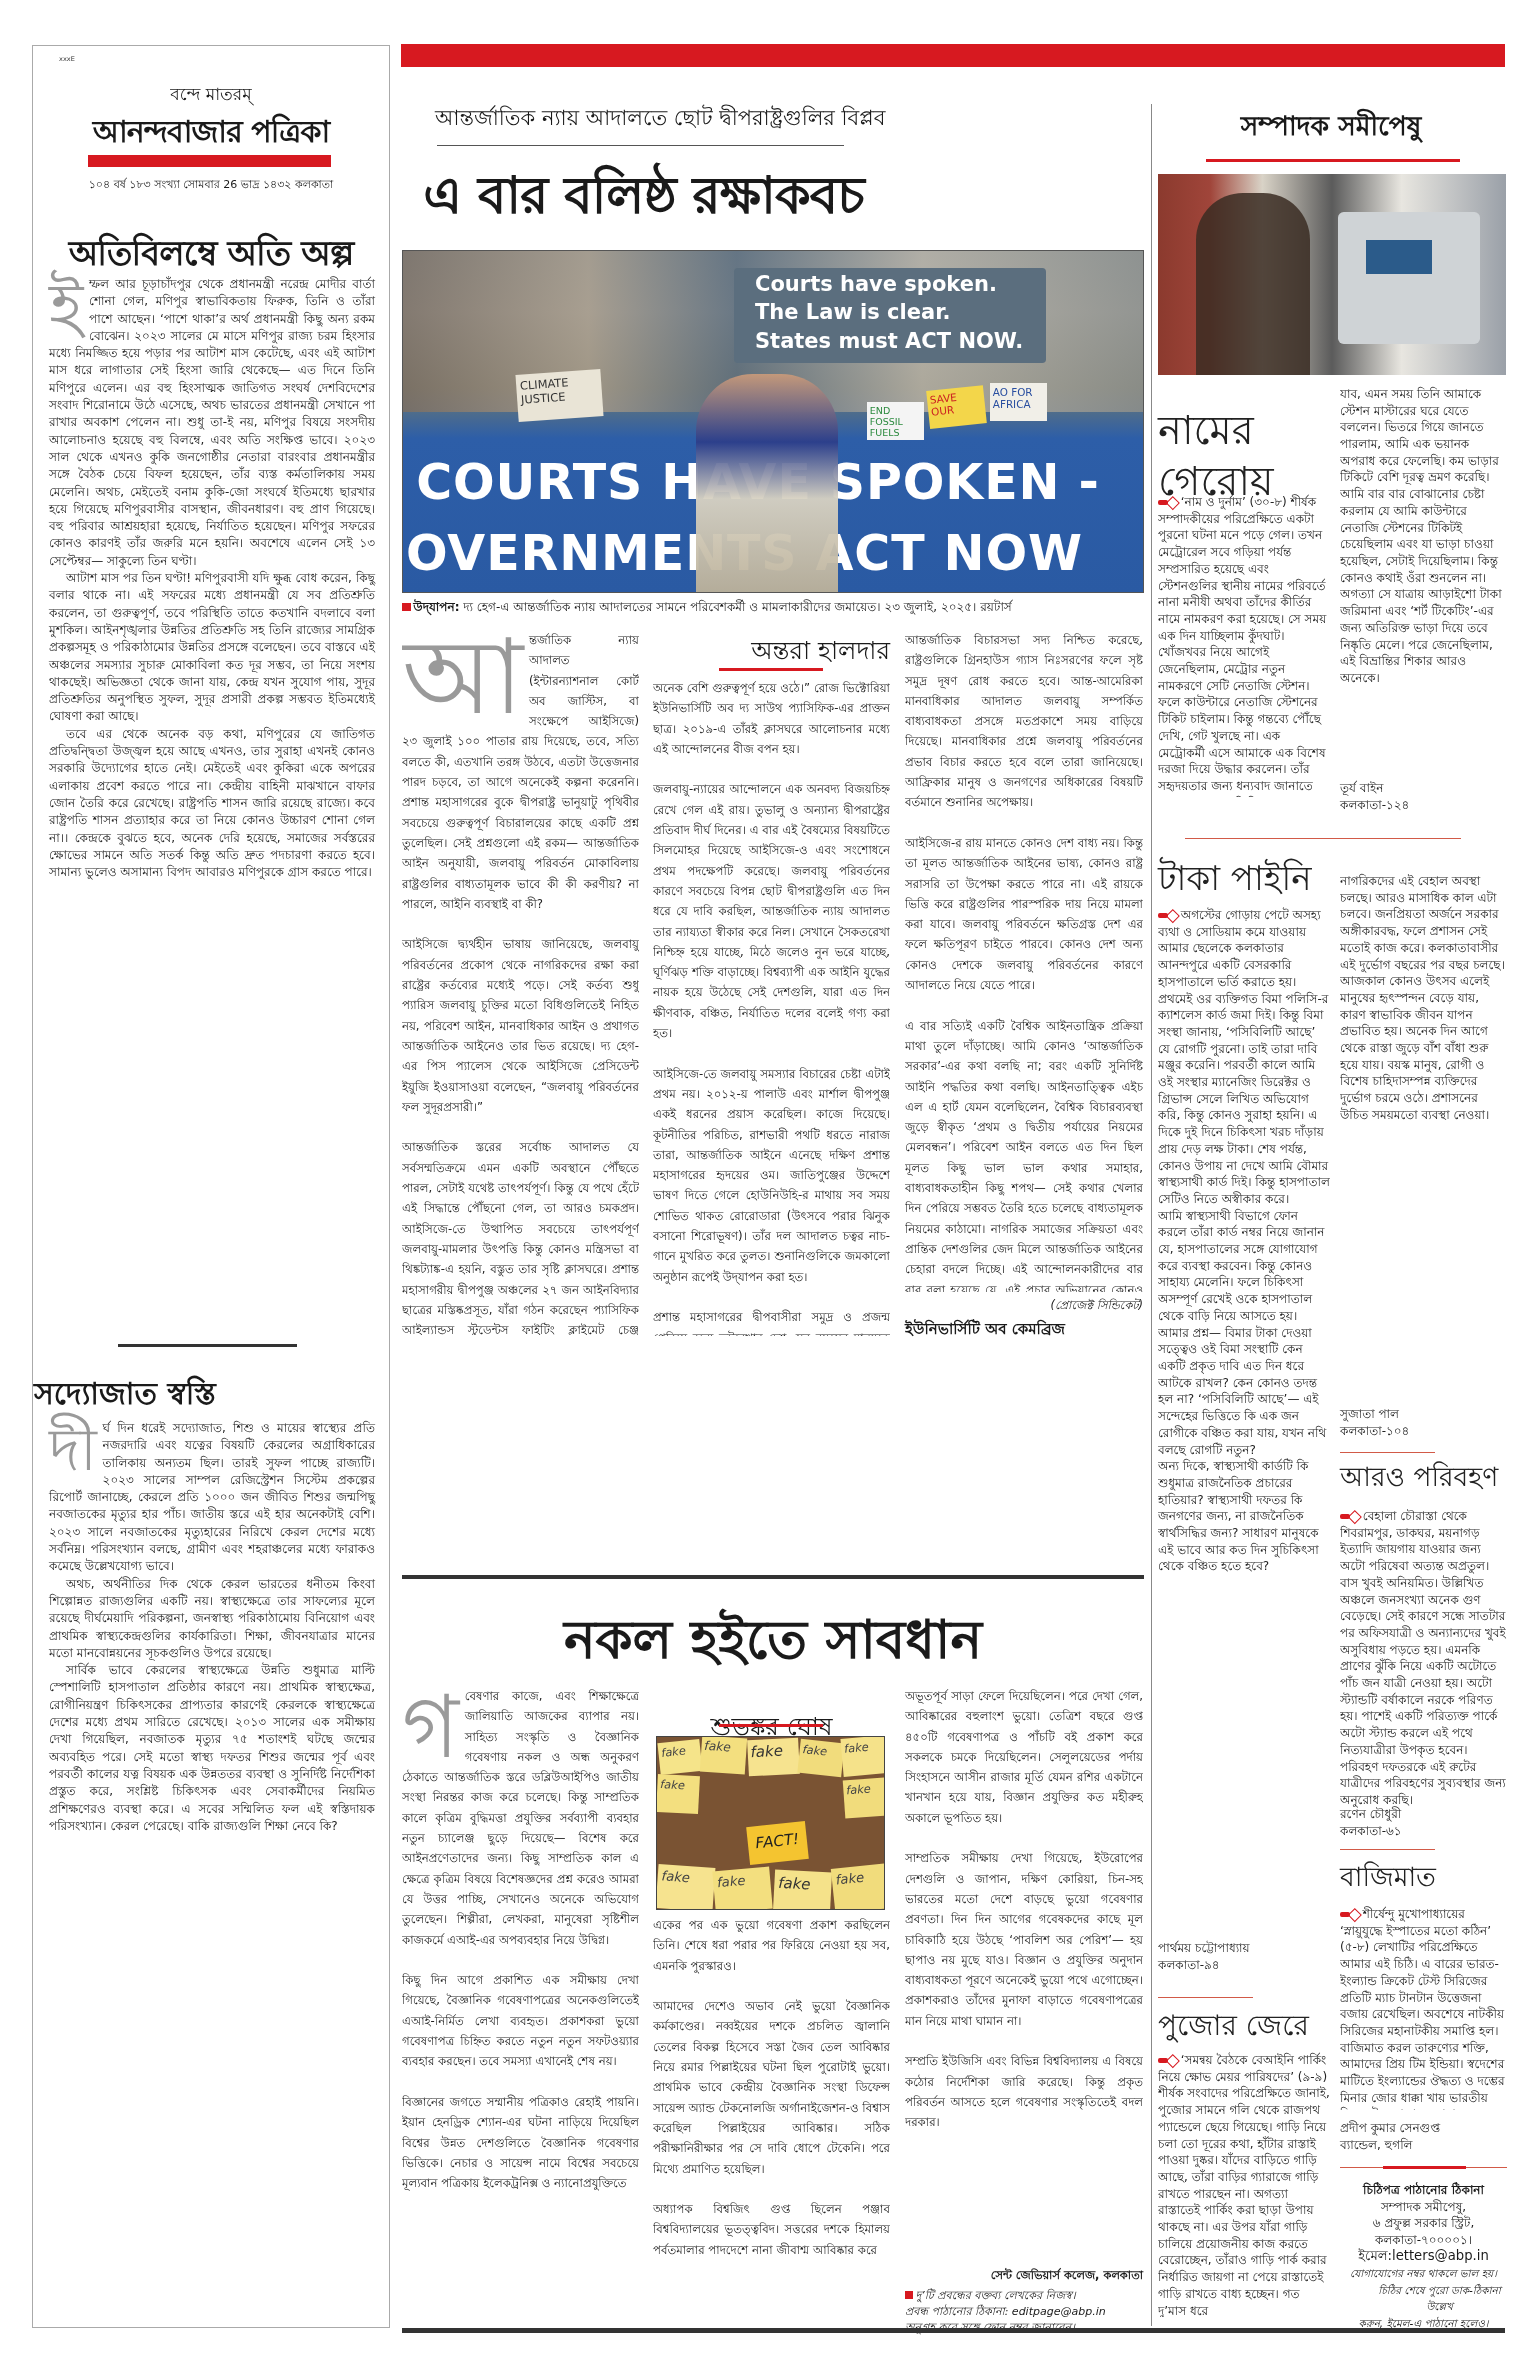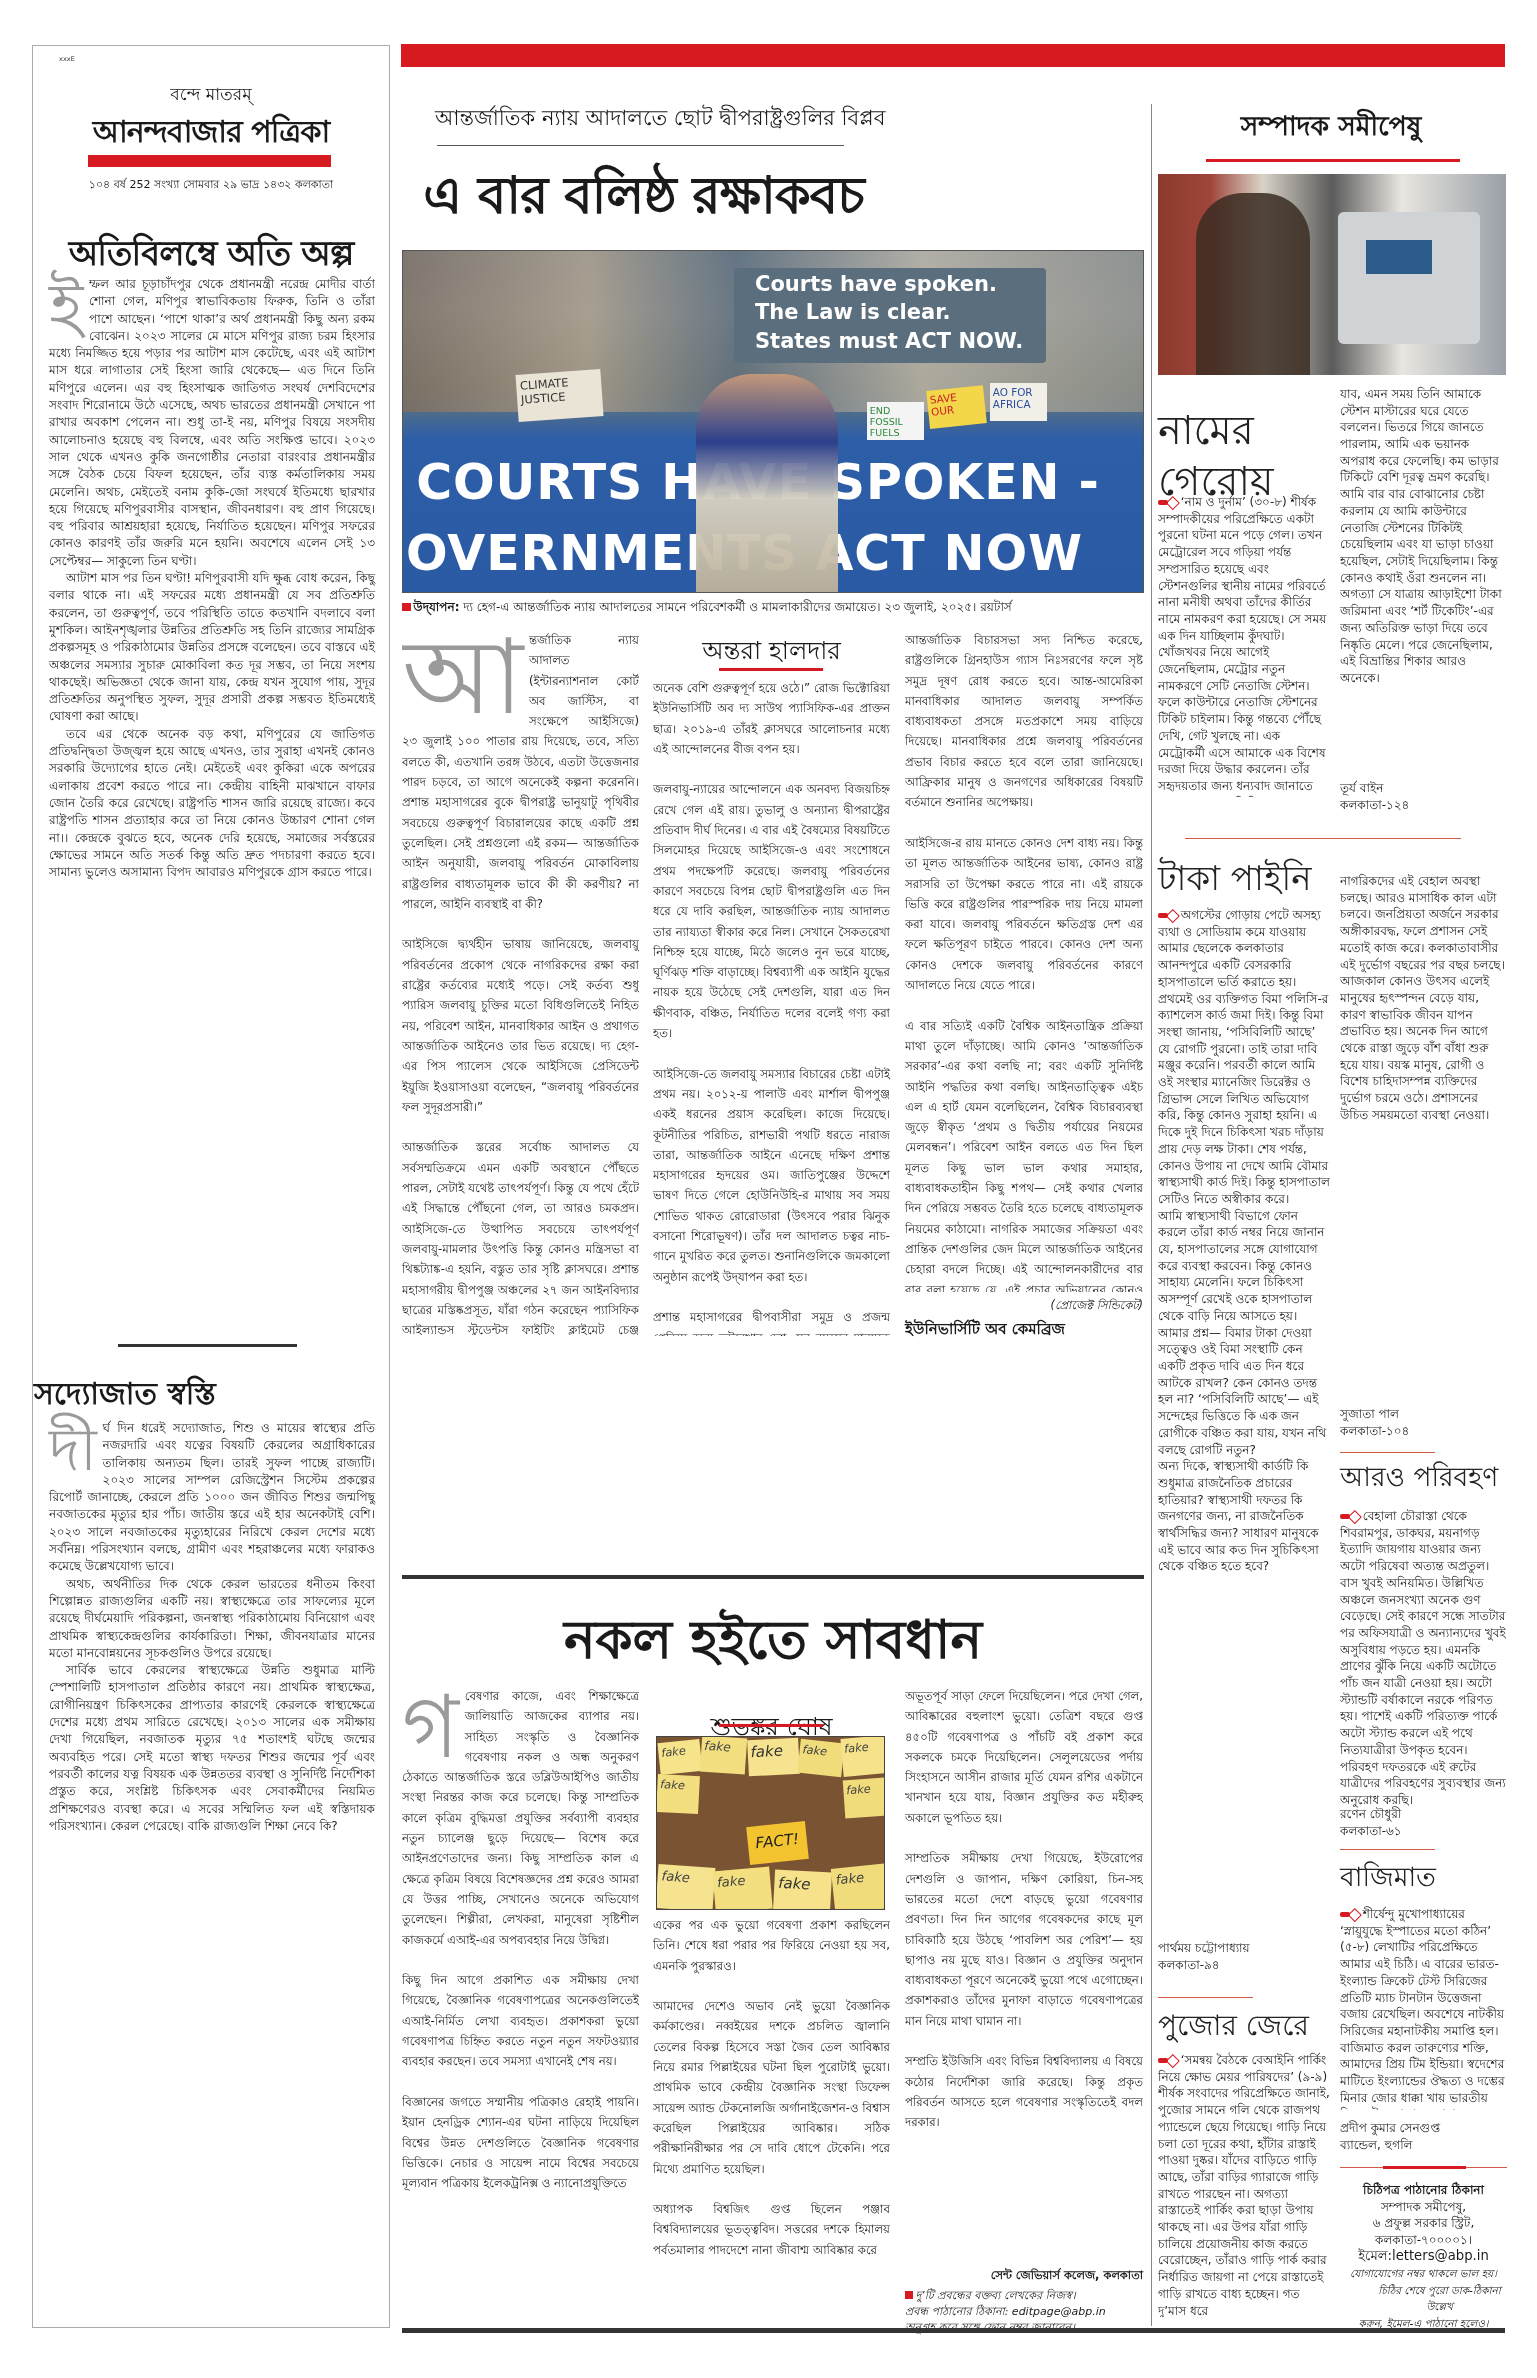--- a/index.html
+++ b/index.html
@@ -18,21 +18,21 @@
   .rule-red { height: 1.9px; background: #d25a48; }
 </style>
 </head>
 <body>
 
 <div class="abs" style="left:32px; top:45px; width:358px; height:2283px; border:1.9px solid #aaa; background:#fff;"></div>
 <div class="abs" style="left:59px; top:55px; font-size:6.6px; font-family:'DejaVu Sans',sans-serif; color:#333;">xxxE</div>
 <div class="abs" style="left:34px; width:354px; top:81px; text-align:center; font-family:'DejaVu Sans',sans-serif; font-size:17px;">বন্দে মাতরম্</div>
 <div class="abs" style="left:34px; width:354px; top:108px; text-align:center; font-family:'DejaVu Sans',sans-serif; font-weight:bold; font-size:30px; letter-spacing:-0.9px;">আনন্দবাজার পত্রিকা</div>
 <div class="abs redbar" style="left:88px; top:155px; width:243px; height:12.3px;"></div>
-<div class="abs" style="left:34px; width:354px; top:176px; text-align:center; font-family:'DejaVu Sans',sans-serif; font-size:11px;">১০৪ বর্ষ 252 সংখ্যা সোমবার ২৯ ভাদ্র ১৪৩২ কলকাতা</div>
+<div class="abs" style="left:34px; width:354px; top:176px; text-align:center; font-family:'DejaVu Sans',sans-serif; font-size:11px;">১০৪ বর্ষ ১৮৩ সংখ্যা সোমবার 26 ভাদ্র ১৪৩২ কলকাতা</div>
 
 <div class="abs" style="left:34px; width:354px; top:227px; text-align:center; font-family:'DejaVu Sans',sans-serif; font-size:34px; font-weight:bold; letter-spacing:-0.9px;">অতিবিলম্বে অতি অল্প</div>
 <div class="abs col-text" style="left:49px; width:326px; top:276px; font-size:12px; line-height:17.3px;">
   <span class="dropcap" style="font-size:66px; line-height:59px;">ই</span>
   <p class="noindent">ম্ফল আর চূড়াচাঁদপুর থেকে প্রধানমন্ত্রী নরেন্দ্র মোদীর বার্তা শোনা গেল, মণিপুর স্বাভাবিকতায় ফিরুক, তিনি ও তাঁরা পাশে আছেন। ‘পাশে থাকা’র অর্থ প্রধানমন্ত্রী কিছু অন্য রকম বোঝেন। ২০২৩ সালের মে মাসে মণিপুর রাজ্য চরম হিংসার মধ্যে নিমজ্জিত হয়ে পড়ার পর আটাশ মাস কেটেছে, এবং এই আটাশ মাস ধরে লাগাতার সেই হিংসা জারি থেকেছে— এত দিনে তিনি মণিপুরে এলেন। এর বহু হিংসাত্মক জাতিগত সংঘর্ষ দেশবিদেশের সংবাদ শিরোনামে উঠে এসেছে, অথচ ভারতের প্রধানমন্ত্রী সেখানে পা রাখার অবকাশ পেলেন না। শুধু তা-ই নয়, মণিপুর বিষয়ে সংসদীয় আলোচনাও হয়েছে বহু বিলম্বে, এবং অতি সংক্ষিপ্ত ভাবে। ২০২৩ সাল থেকে এখনও কুকি জনগোষ্ঠীর নেতারা বারংবার প্রধানমন্ত্রীর সঙ্গে বৈঠক চেয়ে বিফল হয়েছেন, তাঁর ব্যস্ত কর্মতালিকায় সময় মেলেনি। অথচ, মেইতেই বনাম কুকি-জো সংঘর্ষে ইতিমধ্যে ছারখার হয়ে গিয়েছে মণিপুরবাসীর বাসস্থান, জীবনধারণ। বহু প্রাণ গিয়েছে। বহু পরিবার আশ্রয়হারা হয়েছে, নির্যাতিত হয়েছেন। মণিপুর সফরের কোনও কারণই তাঁর জরুরি মনে হয়নি। অবশেষে এলেন সেই ১৩ সেপ্টেম্বর— সাকুল্যে তিন ঘণ্টা।</p>
   <p>আটাশ মাস পর তিন ঘণ্টা! মণিপুরবাসী যদি ক্ষুব্ধ বোধ করেন, কিছু বলার থাকে না। এই সফরের মধ্যে প্রধানমন্ত্রী যে সব প্রতিশ্রুতি করলেন, তা গুরুত্বপূর্ণ, তবে পরিস্থিতি তাতে কতখানি বদলাবে বলা মুশকিল। আইনশৃঙ্খলার উন্নতির প্রতিশ্রুতি সহ তিনি রাজ্যের সামগ্রিক প্রকল্পসমূহ ও পরিকাঠামোর উন্নতির প্রসঙ্গে বলেছেন। তবে বাস্তবে এই অঞ্চলের সমস্যার সুচারু মোকাবিলা কত দূর সম্ভব, তা নিয়ে সংশয় থাকছেই। অভিজ্ঞতা থেকে জানা যায়, কেন্দ্র যখন সুযোগ পায়, সুদূর প্রতিশ্রুতির অনুপস্থিত সুফল, সুদূর প্রসারী প্রকল্প সম্ভবত ইতিমধ্যেই ঘোষণা করা আছে।</p>
   <p>তবে এর থেকে অনেক বড় কথা, মণিপুরের যে জাতিগত প্রতিদ্বন্দ্বিতা উজ্জ্বল হয়ে আছে এখনও, তার সুরাহা এখনই কোনও সরকারি উদ্যোগের হাতে নেই। মেইতেই এবং কুকিরা একে অপরের এলাকায় প্রবেশ করতে পারে না। কেন্দ্রীয় বাহিনী মাঝখানে বাফার জোন তৈরি করে রেখেছে। রাষ্ট্রপতি শাসন জারি রয়েছে রাজ্যে। কবে রাষ্ট্রপতি শাসন প্রত্যাহার করে তা নিয়ে কোনও উচ্চারণ শোনা গেল না।। কেন্দ্রকে বুঝতে হবে, অনেক দেরি হয়েছে, সমাজের সর্বস্তরের ক্ষোভের সামনে অতি সতর্ক কিন্তু অতি দ্রুত পদচারণা করতে হবে। সামান্য ভুলেও অসামান্য বিপদ আবারও মণিপুরকে গ্রাস করতে পারে।</p>
 </div>
 <div class="abs" style="left:118px; top:1344px; width:179px; height:2.8px; background:#333;"></div>
 <div class="abs" style="left:34px; width:354px; top:1370px; text-align:left; font-family:'DejaVu Sans',sans-serif; font-size:30px; font-weight:bold;">সদ্যোজাত স্বস্তি</div>
@@ -69,21 +69,21 @@
 </div>
 
 <div class="abs col-text" style="left:402px; top:630px; width:237px; height:705px; overflow:hidden;">
   <span class="dropcap" style="font-size:104px; line-height:91px;">আ</span>
   <p class="noindent" style="white-space:pre-line;">ন্তর্জাতিক ন্যায় আদালত (ইন্টারন্যাশনাল কোর্ট অব জাস্টিস, বা সংক্ষেপে আইসিজে) ২৩ জুলাই ১০০ পাতার রায় দিয়েছে, তবে, সত্যি বলতে কী, এতখানি তরঙ্গ উঠবে, এতটা উত্তেজনার পারদ চড়বে, তা আগে অনেকেই কল্পনা করেননি। প্রশান্ত মহাসাগরের বুকে দ্বীপরাষ্ট্র ভানুয়াটু পৃথিবীর সবচেয়ে গুরুত্বপূর্ণ বিচারালয়ের কাছে একটি প্রশ্ন তুলেছিল। সেই প্রশ্নগুলো এই রকম— আন্তর্জাতিক আইন অনুযায়ী, জলবায়ু পরিবর্তন মোকাবিলায় রাষ্ট্রগুলির বাধ্যতামূলক ভাবে কী কী করণীয়? না পারলে, আইনি ব্যবস্থাই বা কী?
 
 আইসিজে দ্ব্যর্থহীন ভাষায় জানিয়েছে, জলবায়ু পরিবর্তনের প্রকোপ থেকে নাগরিকদের রক্ষা করা রাষ্ট্রের কর্তব্যের মধ্যেই পড়ে। সেই কর্তব্য শুধু প্যারিস জলবায়ু চুক্তির মতো বিধিগুলিতেই নিহিত নয়, পরিবেশ আইন, মানবাধিকার আইন ও প্রথাগত আন্তর্জাতিক আইনেও তার ভিত রয়েছে। দ্য হেগ-এর পিস প্যালেস থেকে আইসিজে প্রেসিডেন্ট ইয়ুজি ইওয়াসাওয়া বলেছেন, “জলবায়ু পরিবর্তনের ফল সুদূরপ্রসারী।”
 
 আন্তর্জাতিক স্তরের সর্বোচ্চ আদালত যে সর্বসম্মতিক্রমে এমন একটি অবস্থানে পৌঁছতে পারল, সেটাই যথেষ্ট তাৎপর্যপূর্ণ। কিন্তু যে পথে হেঁটে এই সিদ্ধান্তে পৌঁছনো গেল, তা আরও চমকপ্রদ। আইসিজে-তে উত্থাপিত সবচেয়ে তাৎপর্যপূর্ণ জলবায়ু-মামলার উৎপত্তি কিন্তু কোনও মন্ত্রিসভা বা থিঙ্কট্যাঙ্ক-এ হয়নি, বস্তুত তার সৃষ্টি ক্লাসঘরে। প্রশান্ত মহাসাগরীয় দ্বীপপুঞ্জ অঞ্চলের ২৭ জন আইনবিদ্যার ছাত্রের মস্তিষ্কপ্রসূত, যাঁরা গঠন করেছেন প্যাসিফিক আইল্যান্ডস স্টুডেন্টস ফাইটিং ক্লাইমেট চেঞ্জ (পিআইএসএফসিসি)। শুরুতে সংগঠনটির নেতা ছিলেন সোলোমন ইয়েও, পরে ভার নেন সিন্থিয়া হোউনিউহি। দু’জনেই সোলোমন দ্বীপপুঞ্জের মানুষ। অন্যদের মধ্যে রয়েছেন ফিজির বিশাল প্রসাদ, টোঙ্গার সিয়োসিউয়া ভেইকিউন। এঁরা কেউই অভিজ্ঞ কূটনীতিজ্ঞ নন; বা কোনও কোটিপতি তাঁদের পৃষ্ঠপোষকও নন। কিন্তু তাঁদের জেদ চেপে গিয়েছিল। জাস্টিন রোজের যুক্তি, “বিষয়টা হার-জিতের নয়, কখনও কখনও লড়াইটাই</p>
 </div>
-<div class="abs" style="left:653px; width:237px; top:632px; text-align:center; font-family:'DejaVu Sans',sans-serif; font-size:24.6px;">অন্তরা হালদার</div>
+<div class="abs" style="left:653px; width:237px; top:632px; text-align:right; font-family:'DejaVu Sans',sans-serif; font-size:24.6px;">অন্তরা হালদার</div>
 <div class="abs" style="left:719px; top:668px; width:104px; height:2.8px; background:#d71920;"></div>
 <div class="abs col-text" style="left:653px; top:678px; width:237px; height:658px; overflow:hidden;">
   <p class="noindent" style="white-space:pre-line;">অনেক বেশি গুরুত্বপূর্ণ হয়ে ওঠে।” রোজ ভিক্টোরিয়া ইউনিভার্সিটি অব দ্য সাউথ প্যাসিফিক-এর প্রাক্তন ছাত্র। ২০১৯-এ তাঁরই ক্লাসঘরে আলোচনার মধ্যে এই আন্দোলনের বীজ বপন হয়।
 
 জলবায়ু-ন্যায়ের আন্দোলনে এক অনবদ্য বিজয়চিহ্ন রেখে গেল এই রায়। তুভালু ও অন্যান্য দ্বীপরাষ্ট্রের প্রতিবাদ দীর্ঘ দিনের। এ বার এই বৈষম্যের বিষয়টিতে সিলমোহর দিয়েছে আইসিজে-ও এবং সংশোধনে প্রথম পদক্ষেপটি করেছে। জলবায়ু পরিবর্তনের কারণে সবচেয়ে বিপন্ন ছোট দ্বীপরাষ্ট্রগুলি এত দিন ধরে যে দাবি করছিল, আন্তর্জাতিক ন্যায় আদালত তার ন্যায্যতা স্বীকার করে নিল। সেখানে সৈকতরেখা নিশ্চিহ্ন হয়ে যাচ্ছে, মিঠে জলেও নুন ভরে যাচ্ছে, ঘূর্ণিঝড় শক্তি বাড়াচ্ছে। বিশ্বব্যাপী এক আইনি যুদ্ধের নায়ক হয়ে উঠেছে সেই দেশগুলি, যারা এত দিন ক্ষীণবাক, বঞ্চিত, নির্যাতিত দলের বলেই গণ্য করা হত।
 
 আইসিজে-তে জলবায়ু সমস্যার বিচারের চেষ্টা এটাই প্রথম নয়। ২০১২-য় পালাউ এবং মার্শাল দ্বীপপুঞ্জ একই ধরনের প্রয়াস করেছিল। কাজে দিয়েছে। কূটনীতির পরিচিত, রাশভারী পথটি ধরতে নারাজ তারা, আন্তর্জাতিক আইনে এনেছে দক্ষিণ প্রশান্ত মহাসাগরের হৃদয়ের ওম। জাতিপুঞ্জের উদ্দেশে ভাষণ দিতে গেলে হোউনিউহি-র মাথায় সব সময় শোভিত থাকত রোরোডারা (উৎসবে পরার ঝিনুক বসানো শিরোভূষণ)। তাঁর দল আদালত চত্বর নাচ-গানে মুখরিত করে তুলত। শুনানিগুলিকে জমকালো অনুষ্ঠান রূপেই উদ্‌যাপন করা হত।
 
 প্রশান্ত মহাসাগরের দ্বীপবাসীরা সমুদ্র ও প্রজন্ম পেরিয়ে অন্য তটরেখার দেশ, সব বয়সের মানুষকে নিয়ে জোট গড়ে তোলে। এক সঙ্গে কাজ করেন ভ্যানুয়াটুর তৎকালীন বিদেশমন্ত্রী র‍্যালফ রিজেনভানু, ক্যারিবিয়ান সাগরের বন্ধুরাষ্ট্রগুলি এবং সারা পৃথিবীর তরুণ পরিবেশকর্মীরা। কিছু দেশ তো আর্থিক ক্ষতিপূরণ দাবি করতে থাকে। আইসিজে-র বিচারপ্রক্রিয়াই যেন একটা আন্দোলন হয়ে ওঠে।
 

